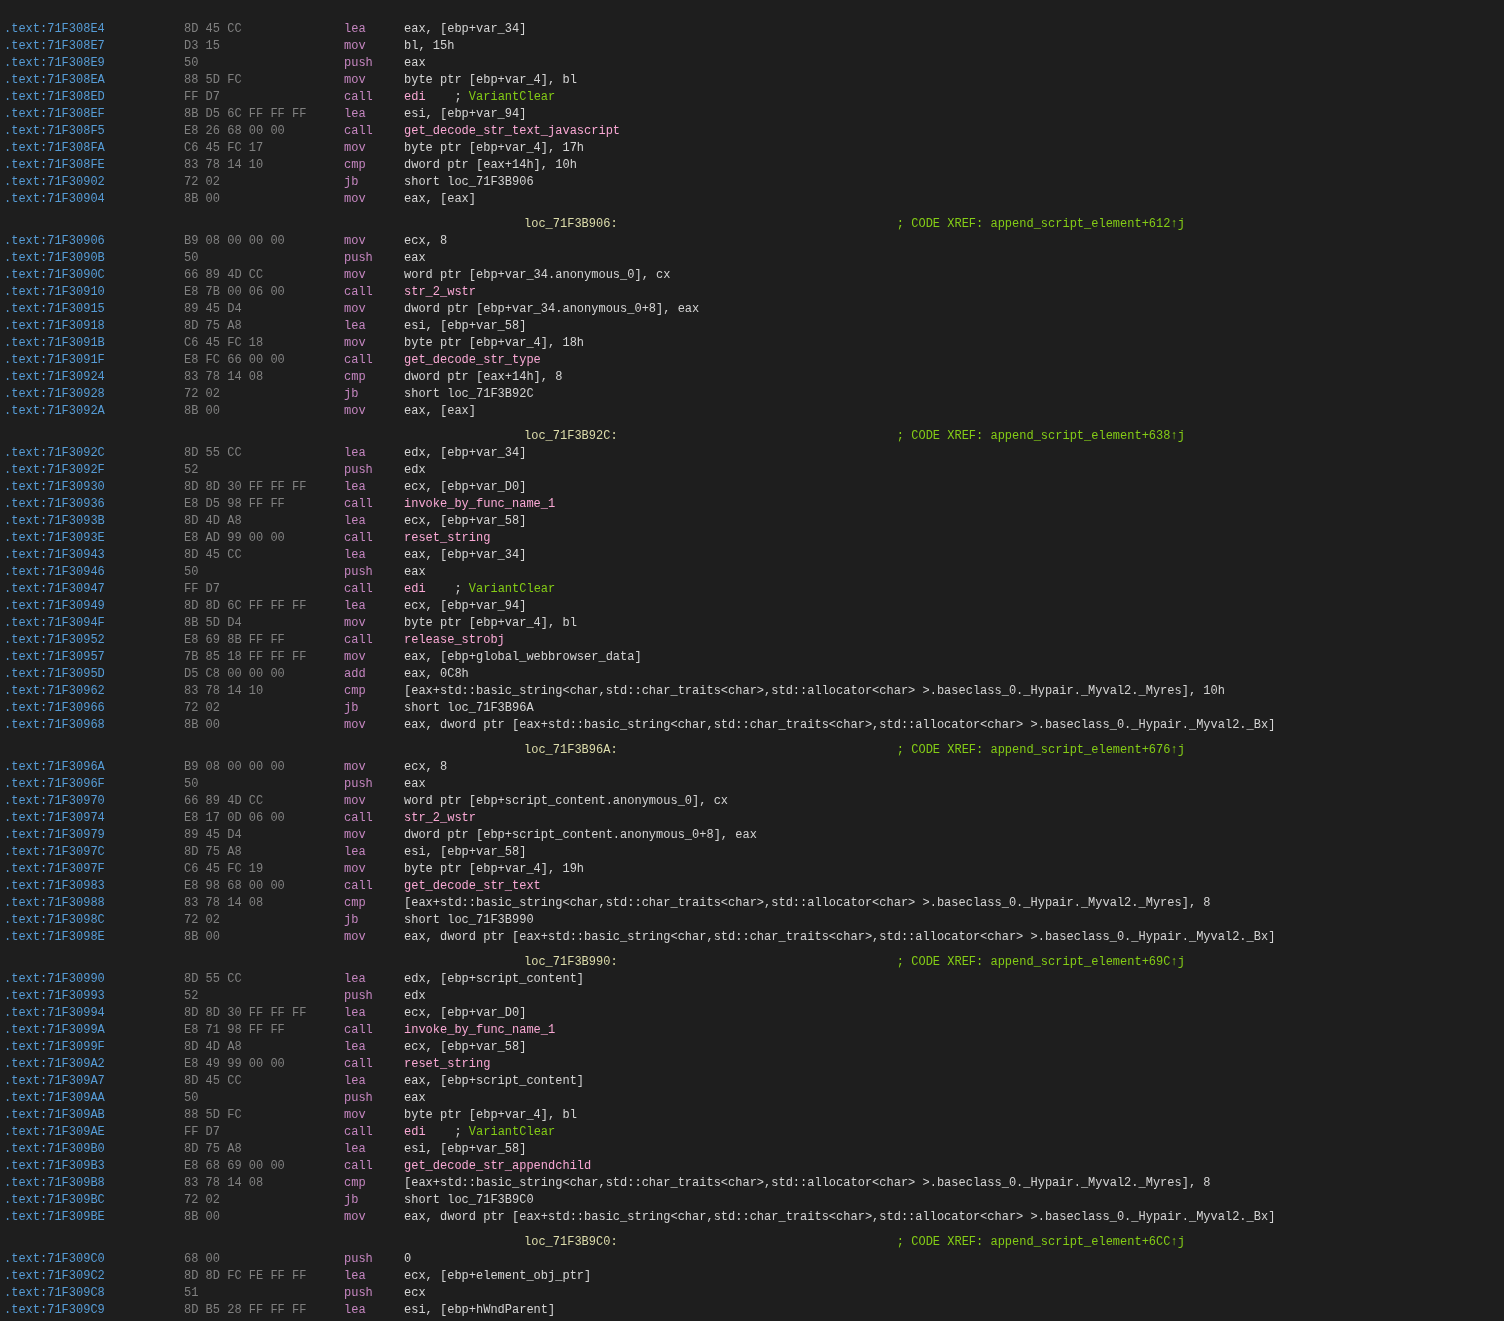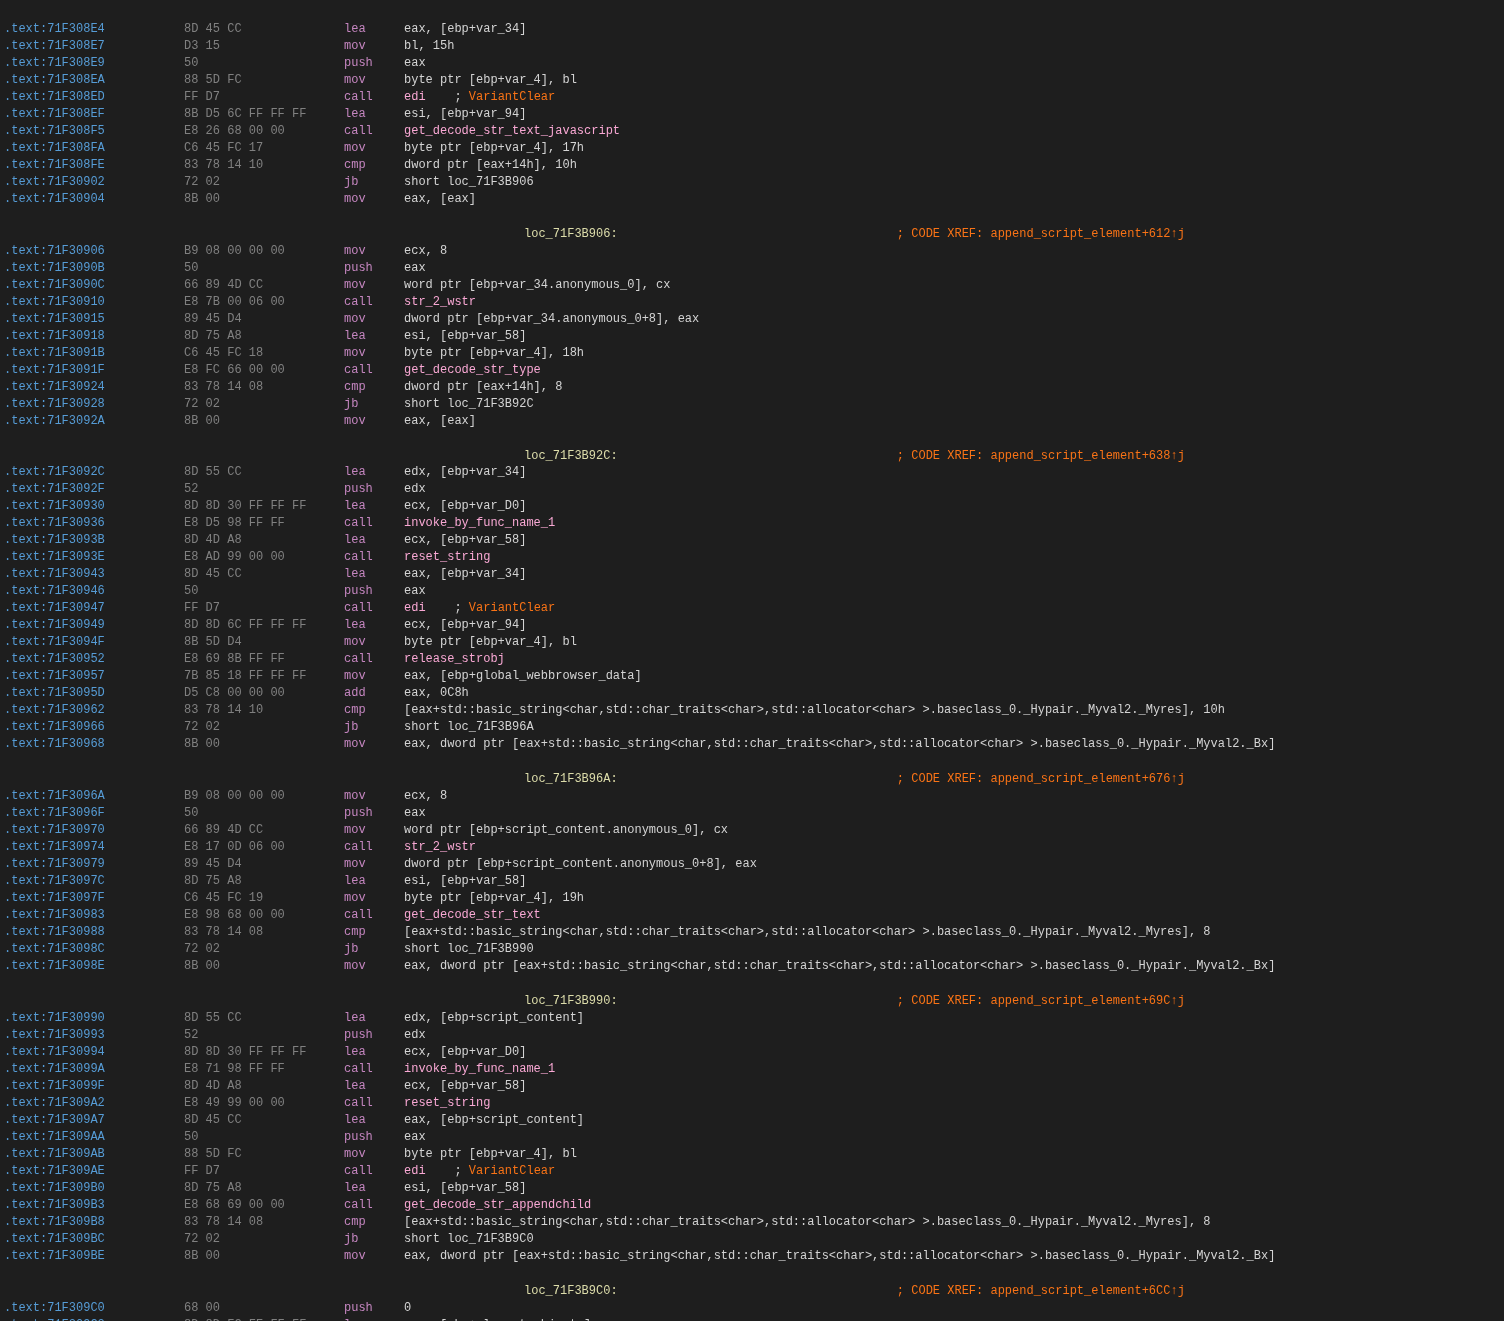--- a/index.html
+++ b/index.html
@@ -34,32 +34,31 @@
     }
     .col-bytes {
       color: #808080;
       min-width: 160px;
       flex-shrink: 0;
     }
     .col-label {
       color: #dcdcaa;
       min-width: 200px;
       flex-shrink: 0;
-      margin-top: 10px;
     }
     .col-mnemonic {
       color: #c586c0;
       min-width: 60px;
       flex-shrink: 0;
     }
     .col-operands {
       color: #d4d4d4;
       flex: 1;
     }
     .op-func { color: #f9a8d4; }
-    .comment-text { color: #f97316; }
+    .comment-text { color: #84cc16; }
     .empty-line { min-height: 8px; }
   </style>
 </head>
 <body>
 
 <div class="code-container">
 <div class="line"><span class="col-addr">.text:71F308E4</span><span class="col-bytes">8D 45 CC</span><span class="col-mnemonic">lea</span><span class="col-operands"><span>eax, [ebp+var_34]</span></span></div><div class="line"><span class="col-addr">.text:71F308E7</span><span class="col-bytes">D3 15</span><span class="col-mnemonic">mov</span><span class="col-operands"><span>bl, 15h</span></span></div><div class="line"><span class="col-addr">.text:71F308E9</span><span class="col-bytes">50</span><span class="col-mnemonic">push</span><span class="col-operands"><span>eax</span></span></div><div class="line"><span class="col-addr">.text:71F308EA</span><span class="col-bytes">88 5D FC</span><span class="col-mnemonic">mov</span><span class="col-operands"><span>byte ptr [ebp+var_4], bl</span></span></div><div class="line"><span class="col-addr">.text:71F308ED</span><span class="col-bytes">FF D7</span><span class="col-mnemonic">call</span><span class="col-operands"><span><span class="op-func">edi</span>    ; <span class="comment-text">VariantClear</span></span></span></div><div class="line"><span class="col-addr">.text:71F308EF</span><span class="col-bytes">8B D5 6C FF FF FF</span><span class="col-mnemonic">lea</span><span class="col-operands"><span>esi, [ebp+var_94]</span></span></div><div class="line"><span class="col-addr">.text:71F308F5</span><span class="col-bytes">E8 26 68 00 00</span><span class="col-mnemonic">call</span><span class="col-operands"><span><span class="op-func">get_decode_str_text_javascript</span></span></span></div><div class="line"><span class="col-addr">.text:71F308FA</span><span class="col-bytes">C6 45 FC 17</span><span class="col-mnemonic">mov</span><span class="col-operands"><span>byte ptr [ebp+var_4], 17h</span></span></div><div class="line"><span class="col-addr">.text:71F308FE</span><span class="col-bytes">83 78 14 10</span><span class="col-mnemonic">cmp</span><span class="col-operands"><span>dword ptr [eax+14h], 10h</span></span></div><div class="line"><span class="col-addr">.text:71F30902</span><span class="col-bytes">72 02</span><span class="col-mnemonic">jb</span><span class="col-operands"><span>short loc_71F3B906</span></span></div><div class="line"><span class="col-addr">.text:71F30904</span><span class="col-bytes">8B 00</span><span class="col-mnemonic">mov</span><span class="col-operands"><span>eax, [eax]</span></span></div><div class="line empty-line"></div><div class="line"><span style="min-width: 180px; flex-shrink: 0;"></span><span class="col-label" style="margin-left: 340px;">loc_71F3B906:</span><span class="comment-text">                        ; CODE XREF: append_script_element+612↑j</span></div><div class="line"><span class="col-addr">.text:71F30906</span><span class="col-bytes">B9 08 00 00 00</span><span class="col-mnemonic">mov</span><span class="col-operands"><span>ecx, 8</span></span></div><div class="line"><span class="col-addr">.text:71F3090B</span><span class="col-bytes">50</span><span class="col-mnemonic">push</span><span class="col-operands"><span>eax</span></span></div><div class="line"><span class="col-addr">.text:71F3090C</span><span class="col-bytes">66 89 4D CC</span><span class="col-mnemonic">mov</span><span class="col-operands"><span>word ptr [ebp+var_34.anonymous_0], cx</span></span></div><div class="line"><span class="col-addr">.text:71F30910</span><span class="col-bytes">E8 7B 00 06 00</span><span class="col-mnemonic">call</span><span class="col-operands"><span><span class="op-func">str_2_wstr</span></span></span></div><div class="line"><span class="col-addr">.text:71F30915</span><span class="col-bytes">89 45 D4</span><span class="col-mnemonic">mov</span><span class="col-operands"><span>dword ptr [ebp+var_34.anonymous_0+8], eax</span></span></div><div class="line"><span class="col-addr">.text:71F30918</span><span class="col-bytes">8D 75 A8</span><span class="col-mnemonic">lea</span><span class="col-operands"><span>esi, [ebp+var_58]</span></span></div><div class="line"><span class="col-addr">.text:71F3091B</span><span class="col-bytes">C6 45 FC 18</span><span class="col-mnemonic">mov</span><span class="col-operands"><span>byte ptr [ebp+var_4], 18h</span></span></div><div class="line"><span class="col-addr">.text:71F3091F</span><span class="col-bytes">E8 FC 66 00 00</span><span class="col-mnemonic">call</span><span class="col-operands"><span><span class="op-func">get_decode_str_type</span></span></span></div><div class="line"><span class="col-addr">.text:71F30924</span><span class="col-bytes">83 78 14 08</span><span class="col-mnemonic">cmp</span><span class="col-operands"><span>dword ptr [eax+14h], 8</span></span></div><div class="line"><span class="col-addr">.text:71F30928</span><span class="col-bytes">72 02</span><span class="col-mnemonic">jb</span><span class="col-operands"><span>short loc_71F3B92C</span></span></div><div class="line"><span class="col-addr">.text:71F3092A</span><span class="col-bytes">8B 00</span><span class="col-mnemonic">mov</span><span class="col-operands"><span>eax, [eax]</span></span></div><div class="line empty-line"></div><div class="line"><span style="min-width: 180px; flex-shrink: 0;"></span><span class="col-label" style="margin-left: 340px;">loc_71F3B92C:</span><span class="comment-text">                        ; CODE XREF: append_script_element+638↑j</span></div><div class="line"><span class="col-addr">.text:71F3092C</span><span class="col-bytes">8D 55 CC</span><span class="col-mnemonic">lea</span><span class="col-operands"><span>edx, [ebp+var_34]</span></span></div><div class="line"><span class="col-addr">.text:71F3092F</span><span class="col-bytes">52</span><span class="col-mnemonic">push</span><span class="col-operands"><span>edx</span></span></div><div class="line"><span class="col-addr">.text:71F30930</span><span class="col-bytes">8D 8D 30 FF FF FF</span><span class="col-mnemonic">lea</span><span class="col-operands"><span>ecx, [ebp+var_D0]</span></span></div><div class="line"><span class="col-addr">.text:71F30936</span><span class="col-bytes">E8 D5 98 FF FF</span><span class="col-mnemonic">call</span><span class="col-operands"><span><span class="op-func">invoke_by_func_name_1</span></span></span></div><div class="line"><span class="col-addr">.text:71F3093B</span><span class="col-bytes">8D 4D A8</span><span class="col-mnemonic">lea</span><span class="col-operands"><span>ecx, [ebp+var_58]</span></span></div><div class="line"><span class="col-addr">.text:71F3093E</span><span class="col-bytes">E8 AD 99 00 00</span><span class="col-mnemonic">call</span><span class="col-operands"><span><span class="op-func">reset_string</span></span></span></div><div class="line"><span class="col-addr">.text:71F30943</span><span class="col-bytes">8D 45 CC</span><span class="col-mnemonic">lea</span><span class="col-operands"><span>eax, [ebp+var_34]</span></span></div><div class="line"><span class="col-addr">.text:71F30946</span><span class="col-bytes">50</span><span class="col-mnemonic">push</span><span class="col-operands"><span>eax</span></span></div><div class="line"><span class="col-addr">.text:71F30947</span><span class="col-bytes">FF D7</span><span class="col-mnemonic">call</span><span class="col-operands"><span><span class="op-func">edi</span>    ; <span class="comment-text">VariantClear</span></span></span></div><div class="line"><span class="col-addr">.text:71F30949</span><span class="col-bytes">8D 8D 6C FF FF FF</span><span class="col-mnemonic">lea</span><span class="col-operands"><span>ecx, [ebp+var_94]</span></span></div><div class="line"><span class="col-addr">.text:71F3094F</span><span class="col-bytes">8B 5D D4</span><span class="col-mnemonic">mov</span><span class="col-operands"><span>byte ptr [ebp+var_4], bl</span></span></div><div class="line"><span class="col-addr">.text:71F30952</span><span class="col-bytes">E8 69 8B FF FF</span><span class="col-mnemonic">call</span><span class="col-operands"><span><span class="op-func">release_strobj</span></span></span></div><div class="line"><span class="col-addr">.text:71F30957</span><span class="col-bytes">7B 85 18 FF FF FF</span><span class="col-mnemonic">mov</span><span class="col-operands"><span>eax, [ebp+global_webbrowser_data]</span></span></div><div class="line"><span class="col-addr">.text:71F3095D</span><span class="col-bytes">D5 C8 00 00 00</span><span class="col-mnemonic">add</span><span class="col-operands"><span>eax, 0C8h</span></span></div><div class="line"><span class="col-addr">.text:71F30962</span><span class="col-bytes">83 78 14 10</span><span class="col-mnemonic">cmp</span><span class="col-operands"><span>[eax+std::basic_string&lt;char,std::char_traits&lt;char&gt;,std::allocator&lt;char&gt; &gt;.baseclass_0._Hypair._Myval2._Myres], 10h</span></span></div><div class="line"><span class="col-addr">.text:71F30966</span><span class="col-bytes">72 02</span><span class="col-mnemonic">jb</span><span class="col-operands"><span>short loc_71F3B96A</span></span></div><div class="line"><span class="col-addr">.text:71F30968</span><span class="col-bytes">8B 00</span><span class="col-mnemonic">mov</span><span class="col-operands"><span>eax, dword ptr [eax+std::basic_string&lt;char,std::char_traits&lt;char&gt;,std::allocator&lt;char&gt; &gt;.baseclass_0._Hypair._Myval2._Bx]</span></span></div><div class="line empty-line"></div><div class="line"><span style="min-width: 180px; flex-shrink: 0;"></span><span class="col-label" style="margin-left: 340px;">loc_71F3B96A:</span><span class="comment-text">                        ; CODE XREF: append_script_element+676↑j</span></div><div class="line"><span class="col-addr">.text:71F3096A</span><span class="col-bytes">B9 08 00 00 00</span><span class="col-mnemonic">mov</span><span class="col-operands"><span>ecx, 8</span></span></div><div class="line"><span class="col-addr">.text:71F3096F</span><span class="col-bytes">50</span><span class="col-mnemonic">push</span><span class="col-operands"><span>eax</span></span></div><div class="line"><span class="col-addr">.text:71F30970</span><span class="col-bytes">66 89 4D CC</span><span class="col-mnemonic">mov</span><span class="col-operands"><span>word ptr [ebp+script_content.anonymous_0], cx</span></span></div><div class="line"><span class="col-addr">.text:71F30974</span><span class="col-bytes">E8 17 0D 06 00</span><span class="col-mnemonic">call</span><span class="col-operands"><span><span class="op-func">str_2_wstr</span></span></span></div><div class="line"><span class="col-addr">.text:71F30979</span><span class="col-bytes">89 45 D4</span><span class="col-mnemonic">mov</span><span class="col-operands"><span>dword ptr [ebp+script_content.anonymous_0+8], eax</span></span></div><div class="line"><span class="col-addr">.text:71F3097C</span><span class="col-bytes">8D 75 A8</span><span class="col-mnemonic">lea</span><span class="col-operands"><span>esi, [ebp+var_58]</span></span></div><div class="line"><span class="col-addr">.text:71F3097F</span><span class="col-bytes">C6 45 FC 19</span><span class="col-mnemonic">mov</span><span class="col-operands"><span>byte ptr [ebp+var_4], 19h</span></span></div><div class="line"><span class="col-addr">.text:71F30983</span><span class="col-bytes">E8 98 68 00 00</span><span class="col-mnemonic">call</span><span class="col-operands"><span><span class="op-func">get_decode_str_text</span></span></span></div><div class="line"><span class="col-addr">.text:71F30988</span><span class="col-bytes">83 78 14 08</span><span class="col-mnemonic">cmp</span><span class="col-operands"><span>[eax+std::basic_string&lt;char,std::char_traits&lt;char&gt;,std::allocator&lt;char&gt; &gt;.baseclass_0._Hypair._Myval2._Myres], 8</span></span></div><div class="line"><span class="col-addr">.text:71F3098C</span><span class="col-bytes">72 02</span><span class="col-mnemonic">jb</span><span class="col-operands"><span>short loc_71F3B990</span></span></div><div class="line"><span class="col-addr">.text:71F3098E</span><span class="col-bytes">8B 00</span><span class="col-mnemonic">mov</span><span class="col-operands"><span>eax, dword ptr [eax+std::basic_string&lt;char,std::char_traits&lt;char&gt;,std::allocator&lt;char&gt; &gt;.baseclass_0._Hypair._Myval2._Bx]</span></span></div><div class="line empty-line"></div><div class="line"><span style="min-width: 180px; flex-shrink: 0;"></span><span class="col-label" style="margin-left: 340px;">loc_71F3B990:</span><span class="comment-text">                        ; CODE XREF: append_script_element+69C↑j</span></div><div class="line"><span class="col-addr">.text:71F30990</span><span class="col-bytes">8D 55 CC</span><span class="col-mnemonic">lea</span><span class="col-operands"><span>edx, [ebp+script_content]</span></span></div><div class="line"><span class="col-addr">.text:71F30993</span><span class="col-bytes">52</span><span class="col-mnemonic">push</span><span class="col-operands"><span>edx</span></span></div><div class="line"><span class="col-addr">.text:71F30994</span><span class="col-bytes">8D 8D 30 FF FF FF</span><span class="col-mnemonic">lea</span><span class="col-operands"><span>ecx, [ebp+var_D0]</span></span></div><div class="line"><span class="col-addr">.text:71F3099A</span><span class="col-bytes">E8 71 98 FF FF</span><span class="col-mnemonic">call</span><span class="col-operands"><span><span class="op-func">invoke_by_func_name_1</span></span></span></div><div class="line"><span class="col-addr">.text:71F3099F</span><span class="col-bytes">8D 4D A8</span><span class="col-mnemonic">lea</span><span class="col-operands"><span>ecx, [ebp+var_58]</span></span></div><div class="line"><span class="col-addr">.text:71F309A2</span><span class="col-bytes">E8 49 99 00 00</span><span class="col-mnemonic">call</span><span class="col-operands"><span><span class="op-func">reset_string</span></span></span></div><div class="line"><span class="col-addr">.text:71F309A7</span><span class="col-bytes">8D 45 CC</span><span class="col-mnemonic">lea</span><span class="col-operands"><span>eax, [ebp+script_content]</span></span></div><div class="line"><span class="col-addr">.text:71F309AA</span><span class="col-bytes">50</span><span class="col-mnemonic">push</span><span class="col-operands"><span>eax</span></span></div><div class="line"><span class="col-addr">.text:71F309AB</span><span class="col-bytes">88 5D FC</span><span class="col-mnemonic">mov</span><span class="col-operands"><span>byte ptr [ebp+var_4], bl</span></span></div><div class="line"><span class="col-addr">.text:71F309AE</span><span class="col-bytes">FF D7</span><span class="col-mnemonic">call</span><span class="col-operands"><span><span class="op-func">edi</span>    ; <span class="comment-text">VariantClear</span></span></span></div><div class="line"><span class="col-addr">.text:71F309B0</span><span class="col-bytes">8D 75 A8</span><span class="col-mnemonic">lea</span><span class="col-operands"><span>esi, [ebp+var_58]</span></span></div><div class="line"><span class="col-addr">.text:71F309B3</span><span class="col-bytes">E8 68 69 00 00</span><span class="col-mnemonic">call</span><span class="col-operands"><span><span class="op-func">get_decode_str_appendchild</span></span></span></div><div class="line"><span class="col-addr">.text:71F309B8</span><span class="col-bytes">83 78 14 08</span><span class="col-mnemonic">cmp</span><span class="col-operands"><span>[eax+std::basic_string&lt;char,std::char_traits&lt;char&gt;,std::allocator&lt;char&gt; &gt;.baseclass_0._Hypair._Myval2._Myres], 8</span></span></div><div class="line"><span class="col-addr">.text:71F309BC</span><span class="col-bytes">72 02</span><span class="col-mnemonic">jb</span><span class="col-operands"><span>short loc_71F3B9C0</span></span></div><div class="line"><span class="col-addr">.text:71F309BE</span><span class="col-bytes">8B 00</span><span class="col-mnemonic">mov</span><span class="col-operands"><span>eax, dword ptr [eax+std::basic_string&lt;char,std::char_traits&lt;char&gt;,std::allocator&lt;char&gt; &gt;.baseclass_0._Hypair._Myval2._Bx]</span></span></div><div class="line empty-line"></div><div class="line"><span style="min-width: 180px; flex-shrink: 0;"></span><span class="col-label" style="margin-left: 340px;">loc_71F3B9C0:</span><span class="comment-text">                        ; CODE XREF: append_script_element+6CC↑j</span></div><div class="line"><span class="col-addr">.text:71F309C0</span><span class="col-bytes">68 00</span><span class="col-mnemonic">push</span><span class="col-operands"><span>0</span></span></div><div class="line"><span class="col-addr">.text:71F309C2</span><span class="col-bytes">8D 8D FC FE FF FF</span><span class="col-mnemonic">lea</span><span class="col-operands"><span>ecx, [ebp+element_obj_ptr]</span></span></div><div class="line"><span class="col-addr">.text:71F309C8</span><span class="col-bytes">51</span><span class="col-mnemonic">push</span><span class="col-operands"><span>ecx</span></span></div><div class="line"><span class="col-addr">.text:71F309C9</span><span class="col-bytes">8D B5 28 FF FF FF</span><span class="col-mnemonic">lea</span><span class="col-operands"><span>esi, [ebp+hWndParent]</span></span></div><div class="line"><span class="col-addr">.text:71F309CF</span><span class="col-bytes">E8 BC 98 FF FF</span><span class="col-mnemonic">call</span><span class="col-operands"><span><span class="op-func">invoke_by_func_name_0</span></span></span></div></div>
 
 </body></html>

